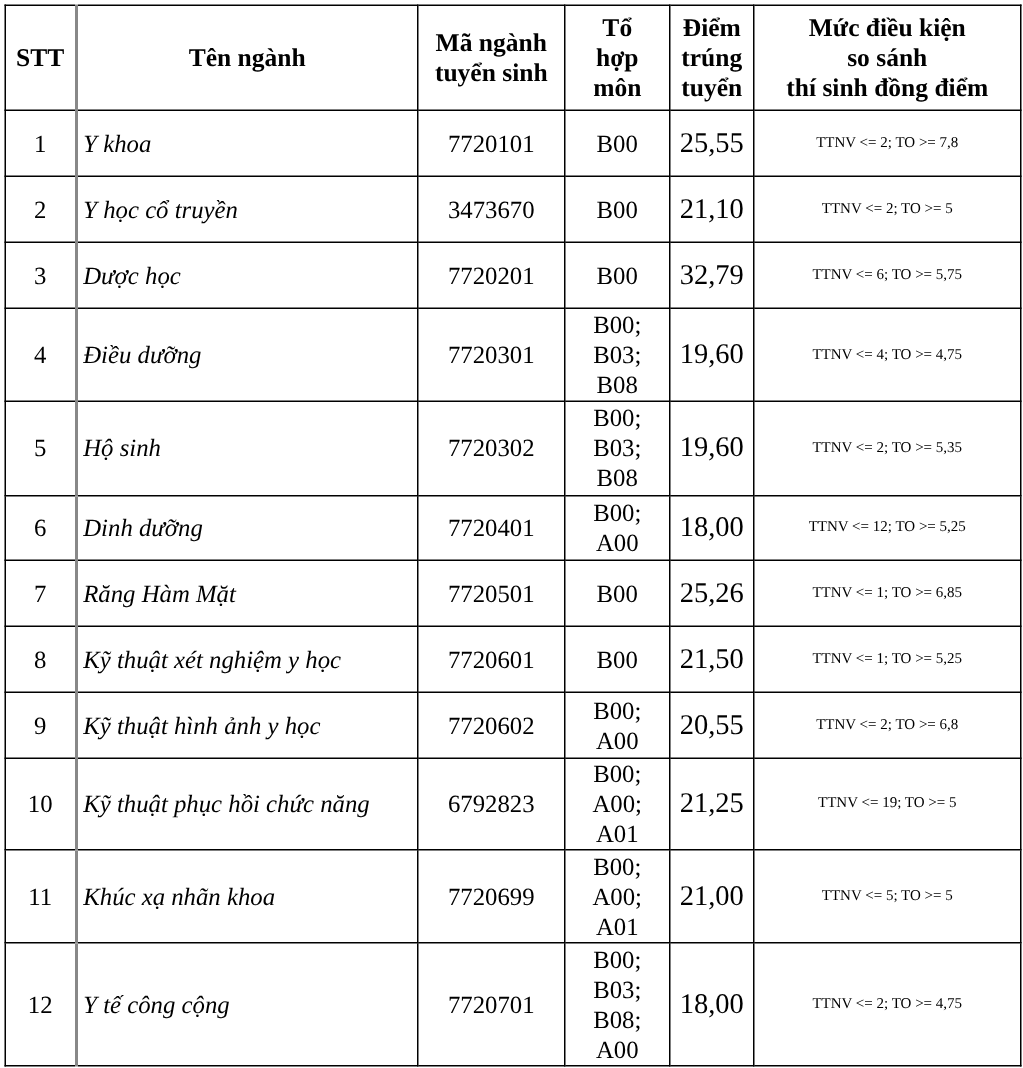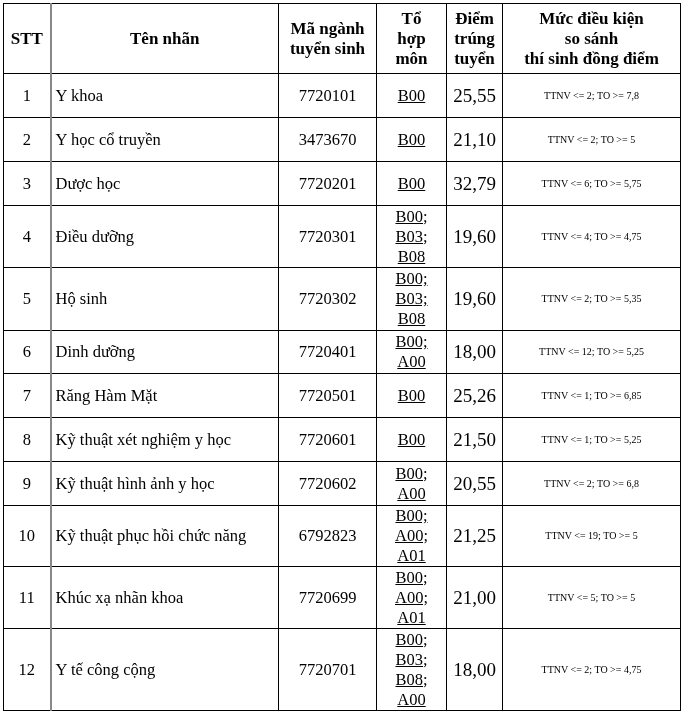--- a/index.html
+++ b/index.html
@@ -14,23 +14,23 @@
     border: 1.3px solid #000;
     padding: 0 4px;
     vertical-align: middle;
     line-height: 20px;
   }
   table.admission th {
     font-weight: bold; font-size: 17px; text-align: center; line-height: 20px;
   }
   td { font-size: 16.5px; }
   td.c-stt, td.c-code, td.c-combo, td.c-score { text-align: center; }
-  td.c-name { padding-left: 7px; text-align: left; }
+  td.c-name { padding-left: 7px; text-align: left; font-style: italic; }
   td.c-cond { padding-left: 6px; text-align: center; font-size: 10px; white-space: nowrap; }
-  td.c-combo { font-size: 16.5px; line-height: 20px; text-decoration: underline; }
+  td.c-combo { font-size: 16.5px; line-height: 20px; }
   td.c-score { font-size: 19px; }
   col.w-stt { width: 47px; }
   col.w-name { width: 228px; }
   col.w-code { width: 98px; }
   col.w-combo { width: 70px; }
   col.w-score { width: 56px; }
   col.w-cond { width: 178px; }
   tr.head { height: 70px; }
   td.c-stt { border-right-color: #888 !important; border-right-width: 2px !important; }
   th.h-stt { border-right-color: #888 !important; border-right-width: 2px !important; }
@@ -44,21 +44,21 @@
     <col class="w-stt">
       <col class="w-name">
       <col class="w-code">
       <col class="w-combo">
       <col class="w-score">
       <col class="w-cond">
   </colgroup>
   <thead>
     <tr class="head">
       <th class="h-stt"><span>STT</span></th>
-      <th><span>Tên nhãn</span></th>
+      <th><span>Tên ngành</span></th>
       <th>
         <span class="combo-line">Mã ngành</span>
         <span class="combo-line">tuyển sinh</span>
       </th>
       <th>
         <span class="combo-line">Tổ</span>
         <span class="combo-line">hợp</span>
         <span class="combo-line">môn</span>
       </th>
       <th>

